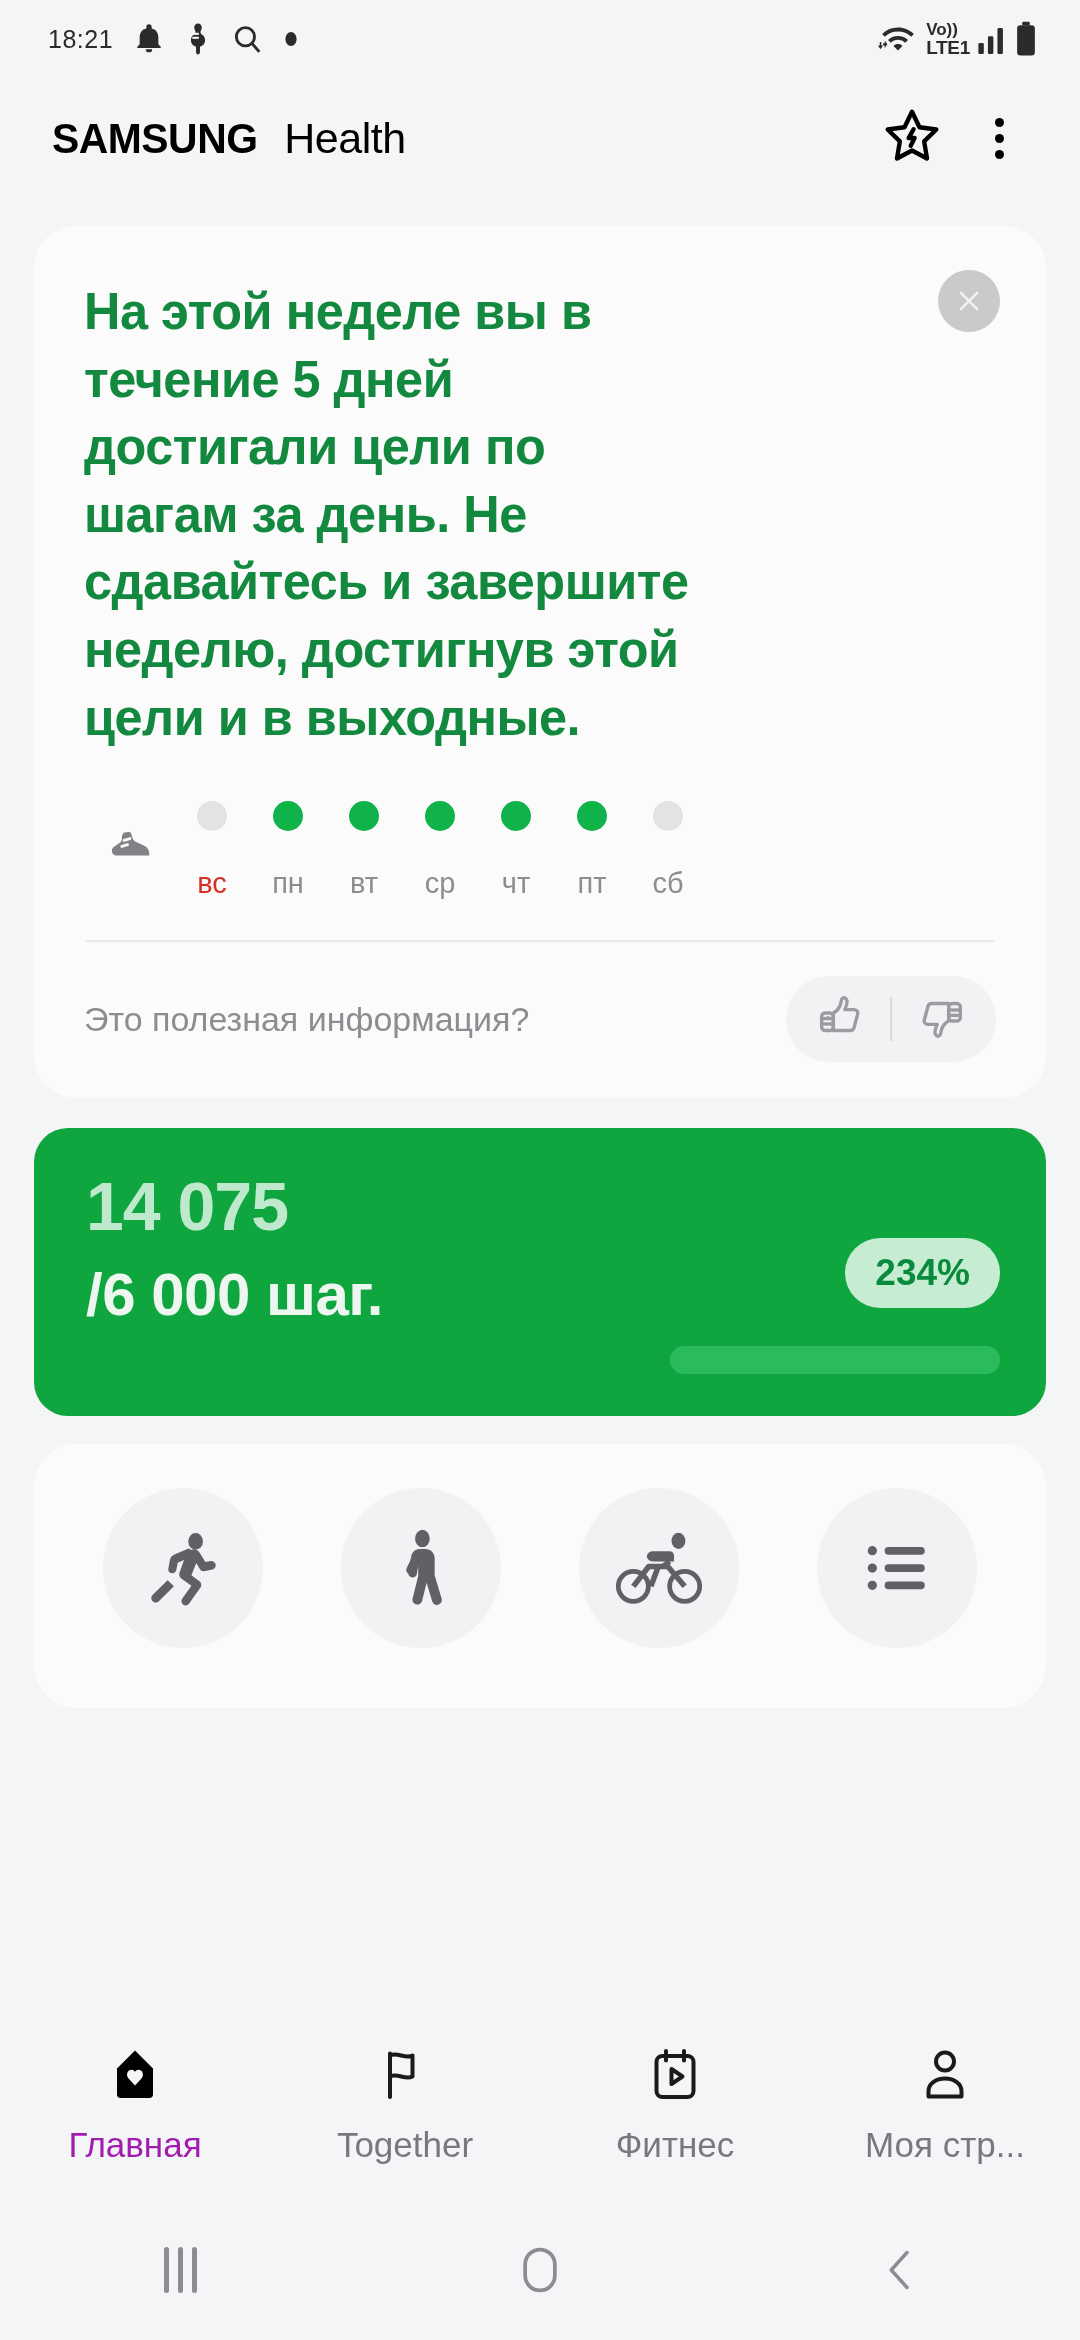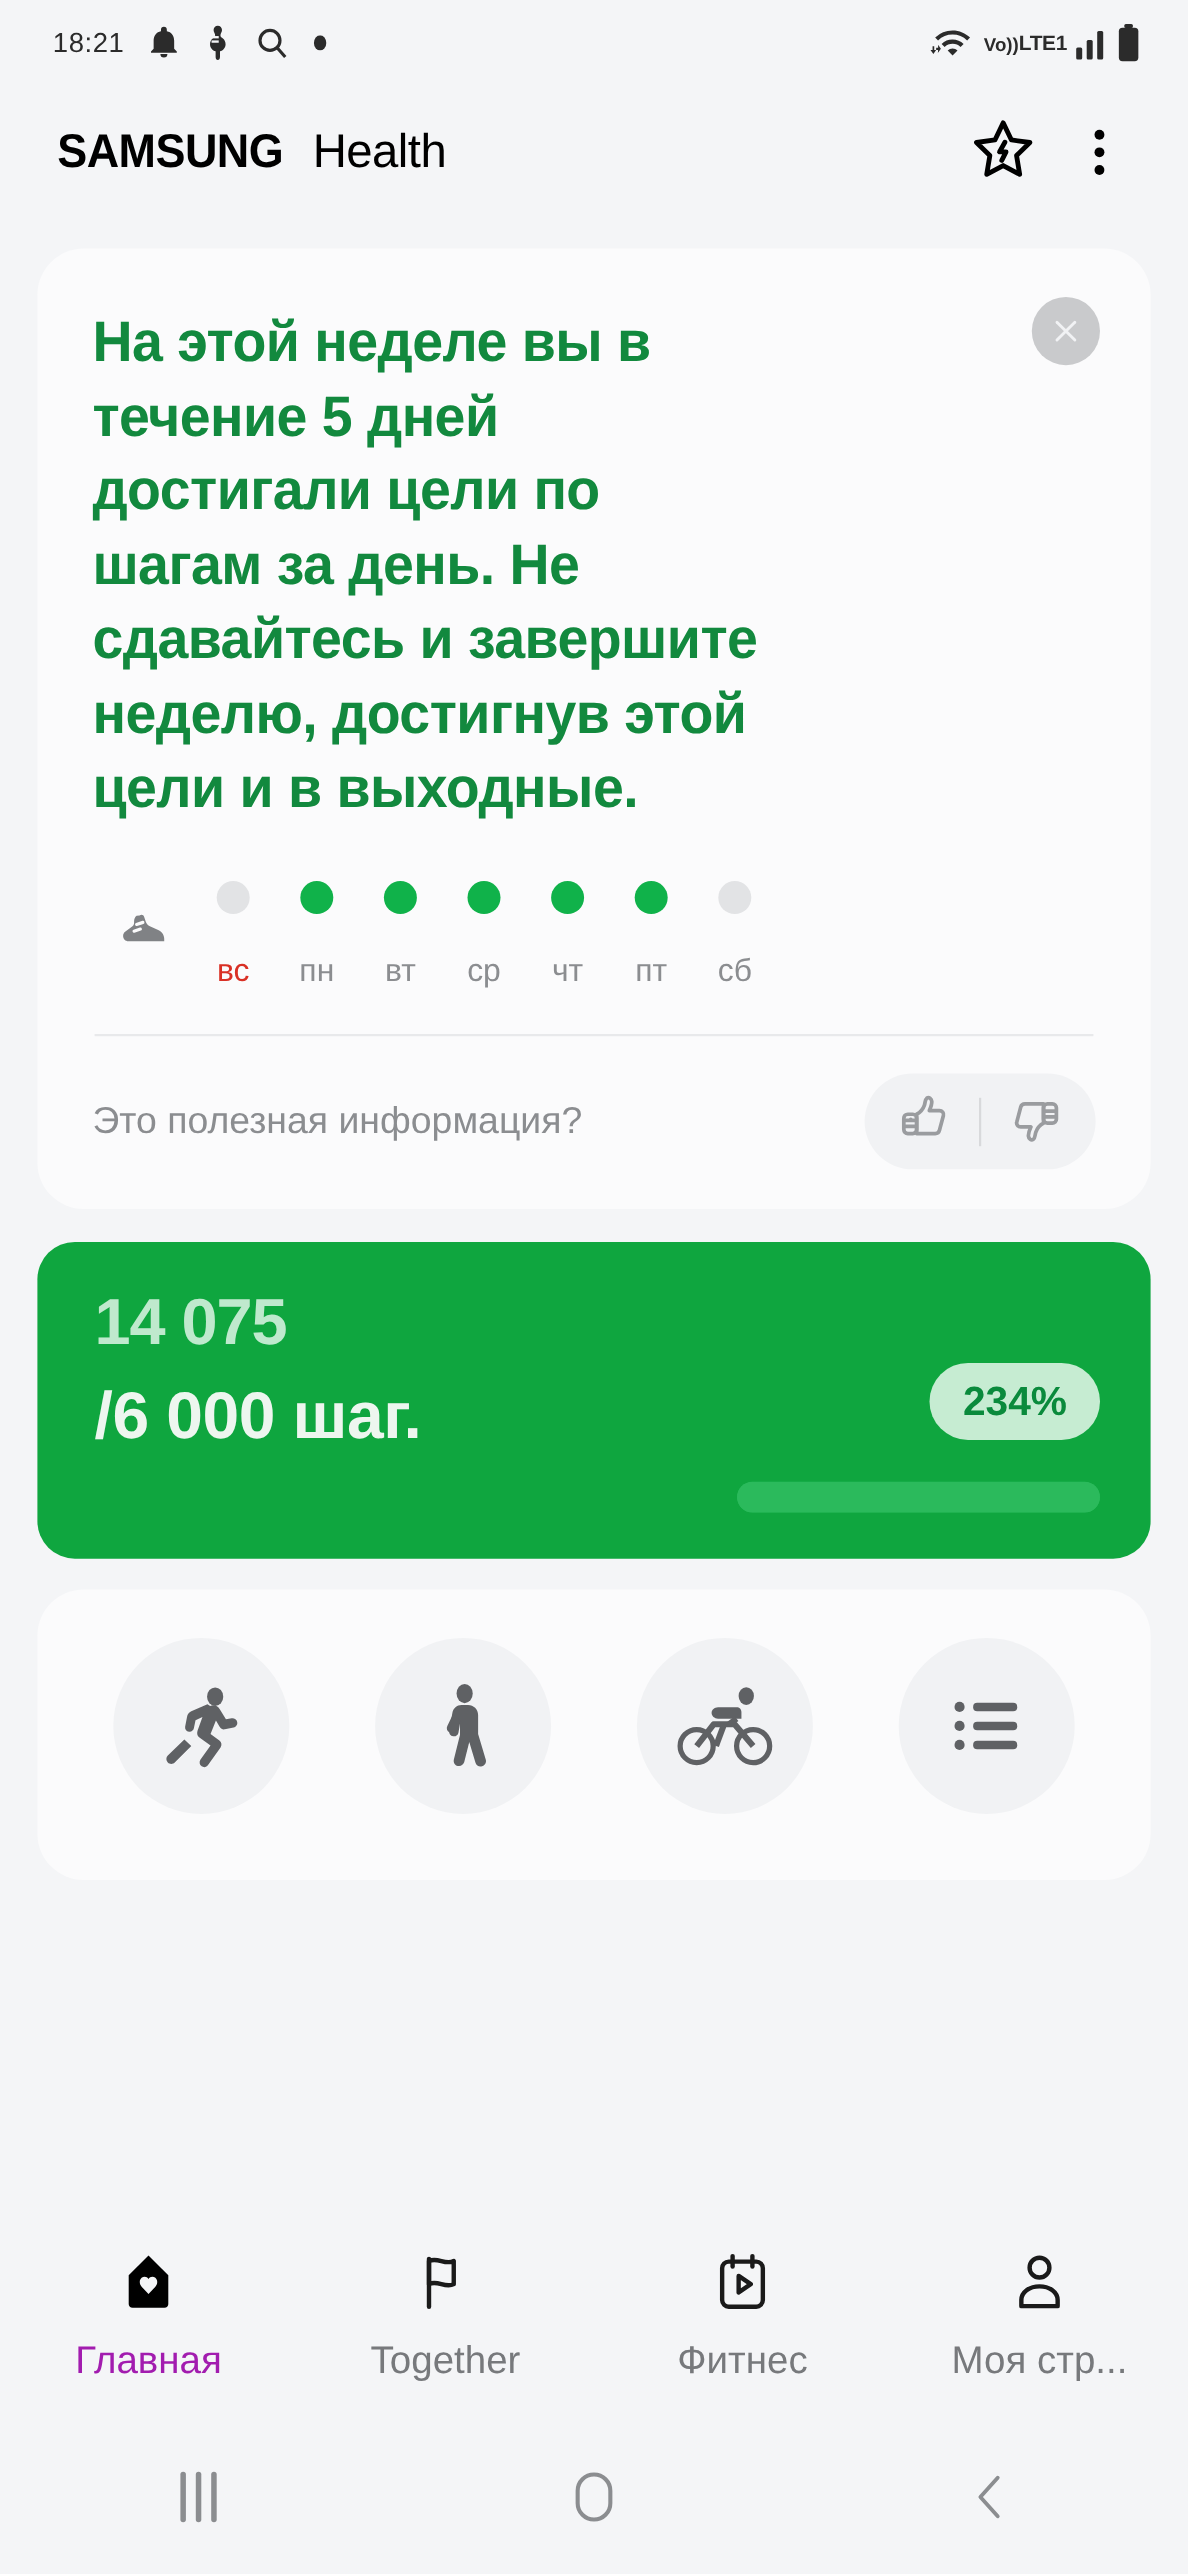--- a/index.html
+++ b/index.html
@@ -16,21 +16,21 @@
     height:78px;
     display:flex;
     align-items:center;
     justify-content:space-between;
     padding:0 42px 0 48px;
   }
   .sb-left { display:flex; align-items:center; gap:20px; }
   .sb-time { font-size:25px; color:#2b2b2b; letter-spacing:.5px; }
   .sb-right { display:flex; align-items:center; gap:7px; }
   .sb-icn { display:block; }
-  .volte-wrap { display:flex; align-items:flex-end; line-height:1; }
+  .volte-wrap { display:flex; flex-direction:column; align-items:flex-start; line-height:1; }
   .volte-top { font-size:17px; font-weight:bold; color:#2b2b2b; }
   .volte-bot { font-size:19px; font-weight:bold; color:#2b2b2b; letter-spacing:-.3px; }
 
   
   .appbar {
     height:120px;
     display:flex;
     align-items:center;
     justify-content:space-between;
     padding:0 64px 0 52px;
@@ -107,21 +107,21 @@
   
   .card-steps {
     margin:30px 34px 0 34px;
     background:#0fa63f;
     border-radius:34px;
     padding:44px 46px 46px 52px;
     position:relative;
     height:288px;
   }
   .steps-count {
-    font-size:59px;
+    font-size:68px;
     font-weight:bold;
     color:#bfe9cd;
     line-height:1;
     letter-spacing:-1px;
   }
   .steps-goal {
     font-size:60px;
     font-weight:bold;
     color:#edf6ef;
     margin-top:20px;

